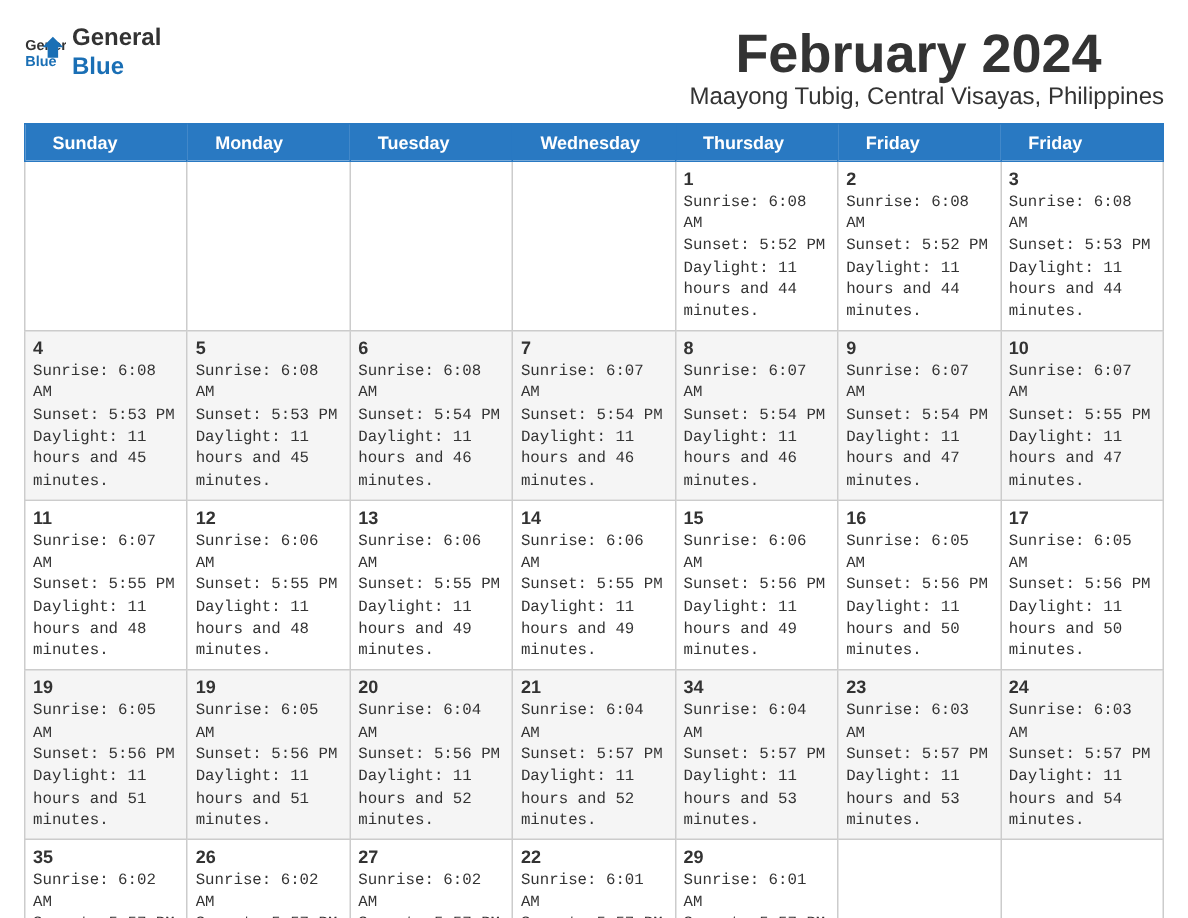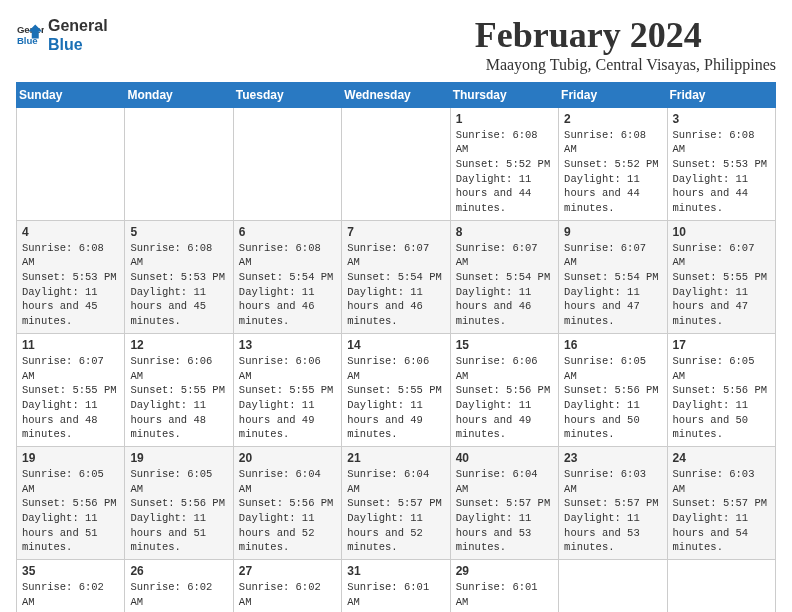--- a/index.html
+++ b/index.html
@@ -19,22 +19,21 @@
     .logo {
       display: flex;
       align-items: center;
       gap: 4px;
     }
     .logo-icon {
       width: 28px;
       height: 28px;
     }
     .title-area {
-      text-align: left;
-      font-family: Liberation Serif, serif;
+      text-align: center;
     }
     .month-title {
       font-size: 36px;
       font-weight: bold;
       color: #333;
       line-height: 1.1;
     }
     .location-title {
       font-size: 16px;
       color: #333;
@@ -43,21 +42,21 @@
     }
     .calendar-table {
       width: 100%;
       border-collapse: collapse;
       font-size: 11px;
     }
     .calendar-table th {
       background-color: #2979c2;
       color: #fff;
       text-align: left;
-      padding: 5px 2px;
+      padding: 5px 18px;
       font-size: 12px;
       font-weight: bold;
       border: 1px solid #2979c2;
     }
     .calendar-table td {
       border: 1px solid #ccc;
       vertical-align: top;
       padding: 4px 5px;
       width: calc(100% / 7);
       min-height: 70px;
@@ -250,21 +249,21 @@
 Sunset: 5:56 PM
 Daylight: 11 hours and 52 minutes.</div>
         </td>
         <td>
           <span class="day-number">21</span>
           <div class="day-info" style="white-space: pre-line;">Sunrise: 6:04 AM
 Sunset: 5:57 PM
 Daylight: 11 hours and 52 minutes.</div>
         </td>
         <td>
-          <span class="day-number">40</span>
+          <span class="day-number">34</span>
           <div class="day-info" style="white-space: pre-line;">Sunrise: 6:04 AM
 Sunset: 5:57 PM
 Daylight: 11 hours and 53 minutes.</div>
         </td>
         <td>
           <span class="day-number">23</span>
           <div class="day-info" style="white-space: pre-line;">Sunrise: 6:03 AM
 Sunset: 5:57 PM
 Daylight: 11 hours and 53 minutes.</div>
         </td>
@@ -288,21 +287,21 @@
 Sunset: 5:57 PM
 Daylight: 11 hours and 55 minutes.</div>
         </td>
         <td>
           <span class="day-number">27</span>
           <div class="day-info" style="white-space: pre-line;">Sunrise: 6:02 AM
 Sunset: 5:57 PM
 Daylight: 11 hours and 55 minutes.</div>
         </td>
         <td>
-          <span class="day-number">31</span>
+          <span class="day-number">22</span>
           <div class="day-info" style="white-space: pre-line;">Sunrise: 6:01 AM
 Sunset: 5:57 PM
 Daylight: 11 hours and 56 minutes.</div>
         </td>
         <td>
           <span class="day-number">29</span>
           <div class="day-info" style="white-space: pre-line;">Sunrise: 6:01 AM
 Sunset: 5:57 PM
 Daylight: 11 hours and 56 minutes.</div>
         </td>

